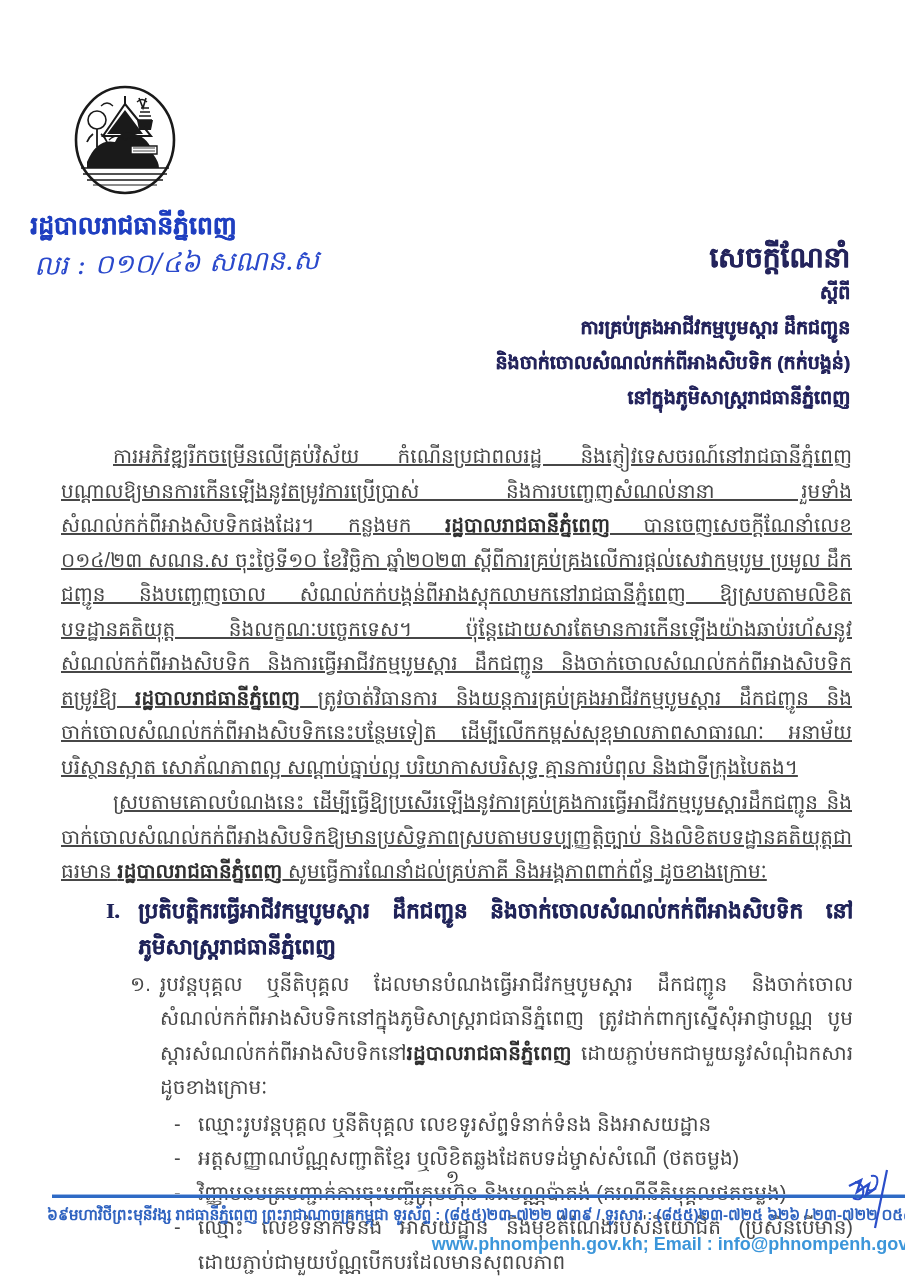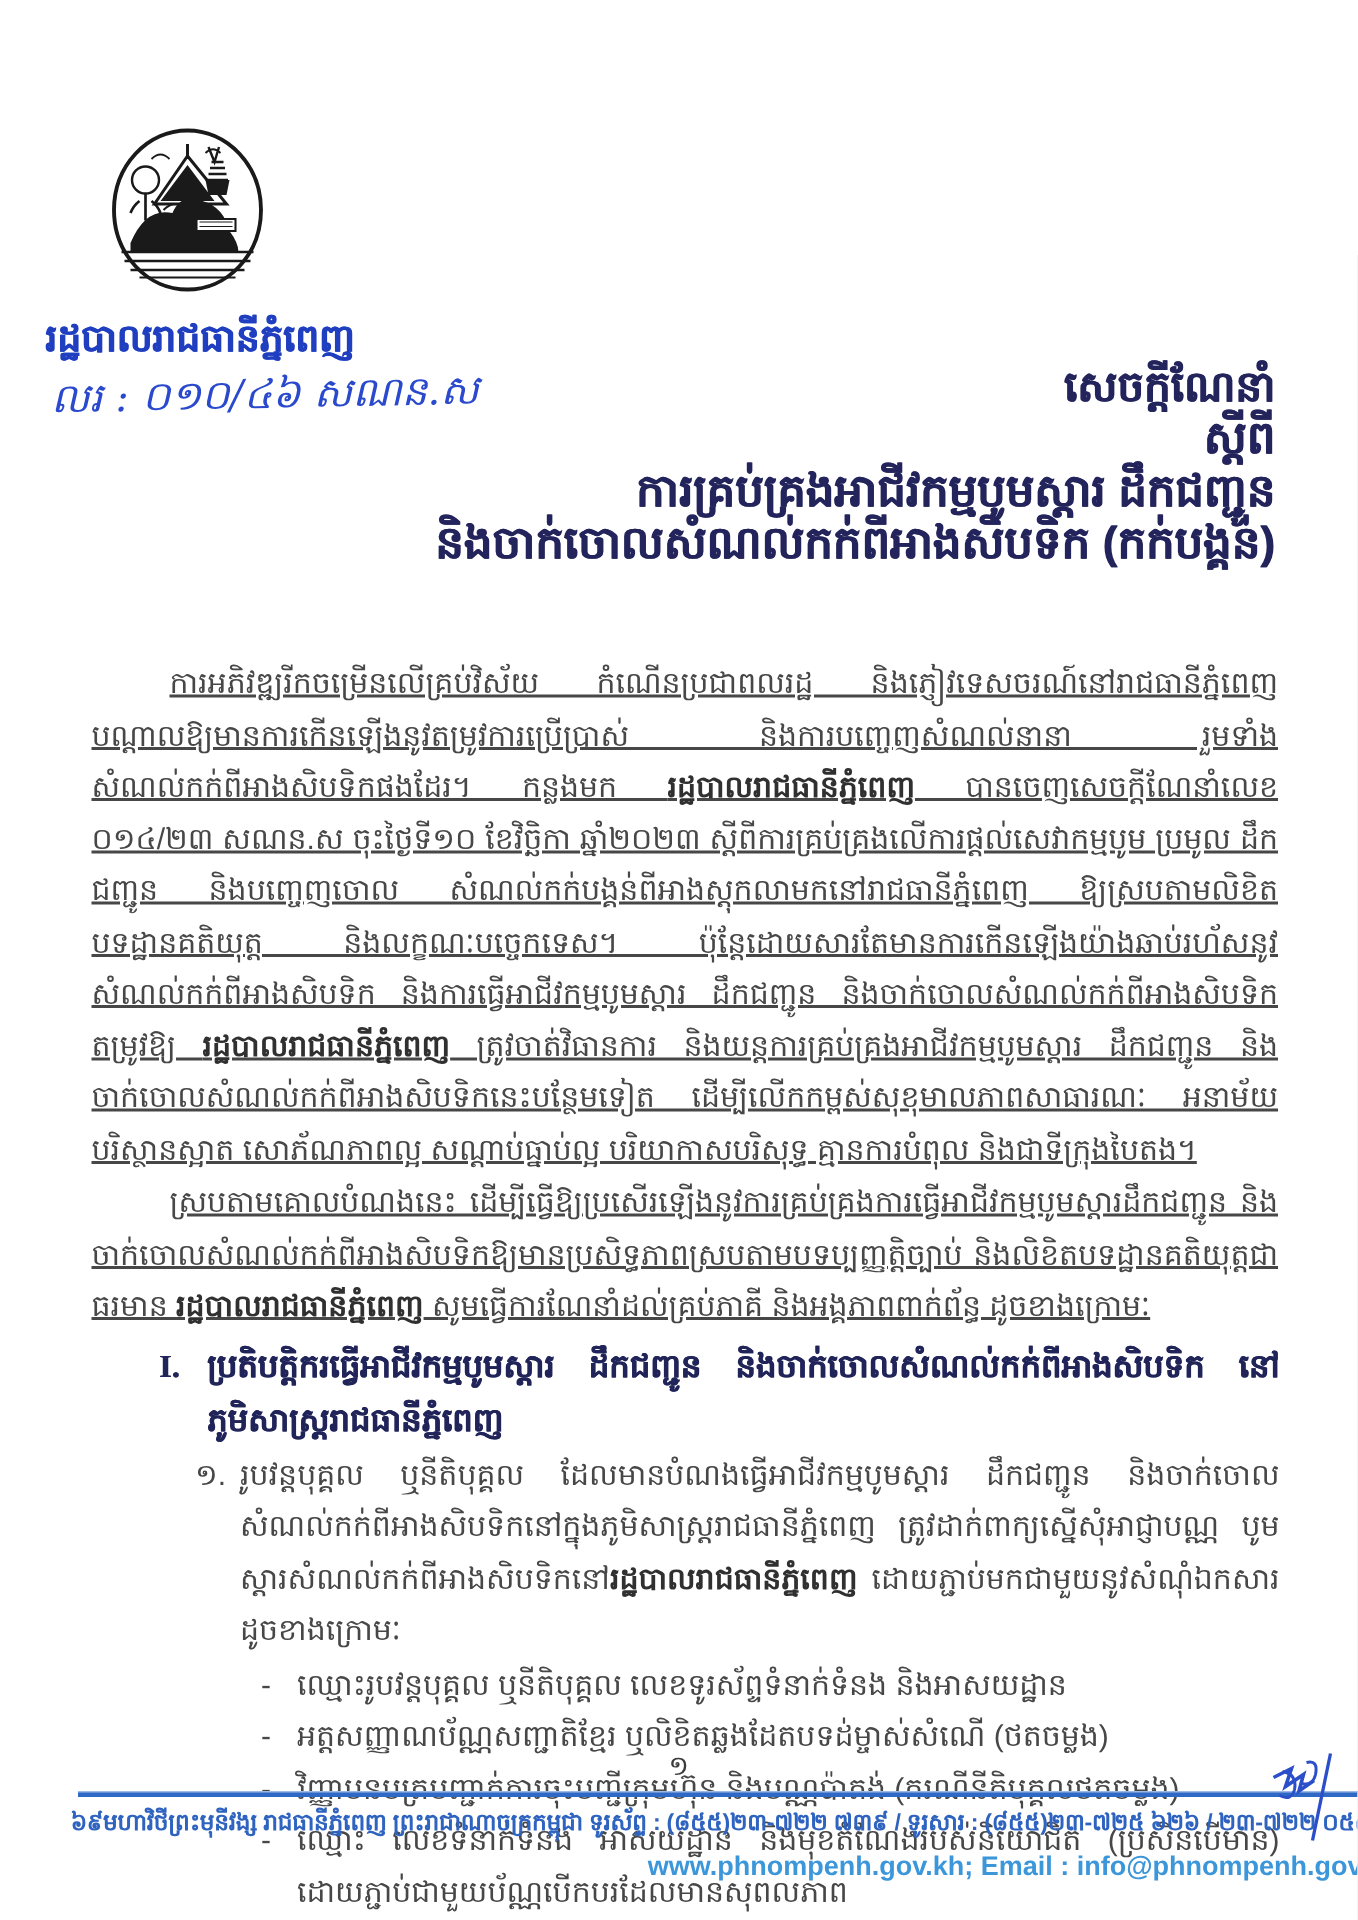--- a/index.html
+++ b/index.html
@@ -34,21 +34,21 @@
     font-family:"DejaVu Serif", serif;font-style:italic;
     font-size:27px;color:#2a49cc;transform:rotate(-1.2deg);
     white-space:nowrap;
   }
   
   .title-block{
     position:absolute;top:240px;left:110px;right:55px;
     text-align:right;color:#24245c;font-weight:800;
     text-shadow:.5px 0 0 #24245c;
   }
-  .title-block div{font-size:30px;line-height:35px;}
+  .title-block div{font-size:19px;line-height:35px;}
   .title-block div:first-child{font-size:28px;}
   
   .body{
     position:absolute;top:438px;left:60px;right:52px;
     font-size:20px;line-height:34.5px;color:#474747;
     text-align:justify;
   }
   .body-para{margin:1px;text-indent:52px;text-decoration:underline;}
   .hl{font-weight:bold;color:#303030;}
   .section-head{
@@ -115,20 +115,21 @@
   </div>
 
   <div class="issuer-name">រដ្ឋបាលរាជធានីភ្នំពេញ</div>
   <div class="ref-handwritten">លរ : ០១០/៤៦ សណន.ស</div>
 
   <div class="title-block">
     <div>សេចក្តីណែនាំ</div>
     <div>ស្តីពី</div>
     <div>ការគ្រប់គ្រងអាជីវកម្មបូមស្តារ ដឹកជញ្ជូន</div>
     <div>និងចាក់ចោលសំណល់កក់ពីអាងសិបទិក (កក់បង្គន់)</div>
+    <div>នៅក្នុងភូមិសាស្ត្ររាជធានីភ្នំពេញ</div>
   </div>
 
   <div class="body">
     <div>
         <p class="body-para"><span>ការអភិវឌ្ឍរីកចម្រើនលើគ្រប់វិស័យ កំណើនប្រជាពលរដ្ឋ និងភ្ញៀវទេសចរណ៍នៅរាជធានីភ្នំពេញ បណ្តាលឱ្យមានការកើនឡើងនូវតម្រូវការប្រើប្រាស់ និងការបញ្ចេញសំណល់នានា រួមទាំងសំណល់កក់ពីអាងសិបទិកផងដែរ។ កន្លងមក </span><span class="hl">រដ្ឋបាលរាជធានីភ្នំពេញ</span><span> បានចេញសេចក្តីណែនាំលេខ ០១៤/២៣ សណន.ស ចុះថ្ងៃទី១០ ខែវិច្ឆិកា ឆ្នាំ២០២៣ ស្តីពីការគ្រប់គ្រងលើការផ្តល់សេវាកម្មបូម ប្រមូល ដឹកជញ្ជូន និងបញ្ចេញចោល សំណល់កក់បង្គន់ពីអាងស្តុកលាមកនៅរាជធានីភ្នំពេញ ឱ្យស្របតាមលិខិតបទដ្ឋានគតិយុត្ត និងលក្ខណៈបច្ចេកទេស។ ប៉ុន្តែដោយសារតែមានការកើនឡើងយ៉ាងឆាប់រហ័សនូវសំណល់កក់ពីអាងសិបទិក និងការធ្វើអាជីវកម្មបូមស្តារ ដឹកជញ្ជូន និងចាក់ចោលសំណល់កក់ពីអាងសិបទិក តម្រូវឱ្យ </span><span class="hl">រដ្ឋបាលរាជធានីភ្នំពេញ</span><span> ត្រូវចាត់វិធានការ និងយន្តការគ្រប់គ្រងអាជីវកម្មបូមស្តារ ដឹកជញ្ជូន និងចាក់ចោលសំណល់កក់ពីអាងសិបទិកនេះបន្ថែមទៀត ដើម្បីលើកកម្ពស់សុខុមាលភាពសាធារណៈ អនាម័យបរិស្ថានស្អាត សោភ័ណភាពល្អ សណ្តាប់ធ្នាប់ល្អ បរិយាកាសបរិសុទ្ធ គ្មានការបំពុល និងជាទីក្រុងបៃតង។</span></p>
         <p class="body-para"><span>ស្របតាមគោលបំណងនេះ ដើម្បីធ្វើឱ្យប្រសើរឡើងនូវការគ្រប់គ្រងការធ្វើអាជីវកម្មបូមស្តារដឹកជញ្ជូន និងចាក់ចោលសំណល់កក់ពីអាងសិបទិកឱ្យមានប្រសិទ្ធភាពស្របតាមបទប្បញ្ញត្តិច្បាប់ និងលិខិតបទដ្ឋានគតិយុត្តជាធរមាន </span><span class="hl">រដ្ឋបាលរាជធានីភ្នំពេញ</span><span> សូមធ្វើការណែនាំដល់គ្រប់ភាគី និងអង្គភាពពាក់ព័ន្ធ ដូចខាងក្រោមៈ</span></p>
       </div>
 
     <div class="section-head">
       <span class="numeral">I.</span>

